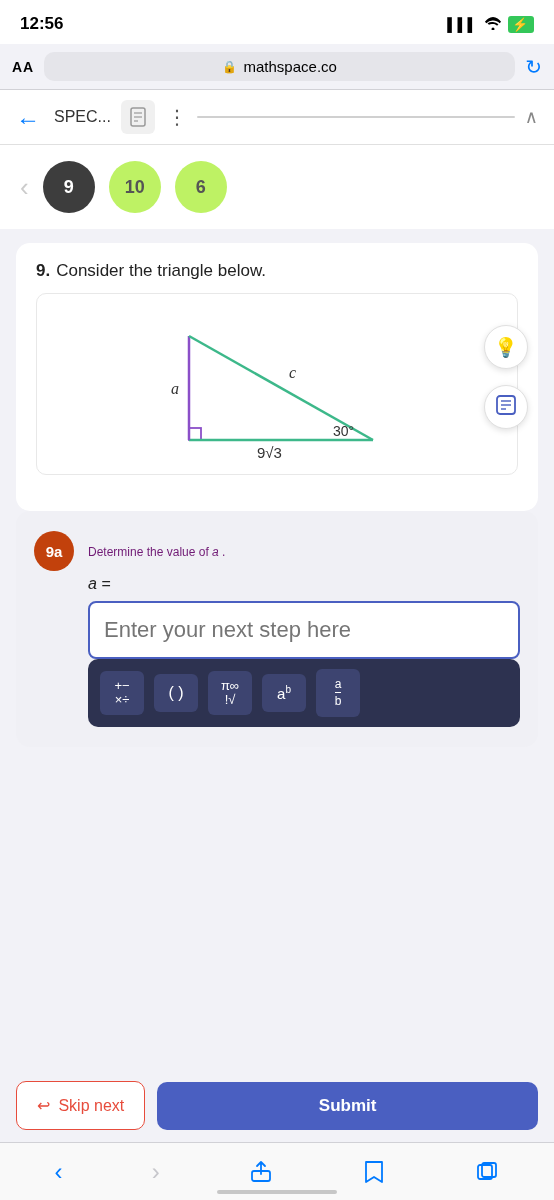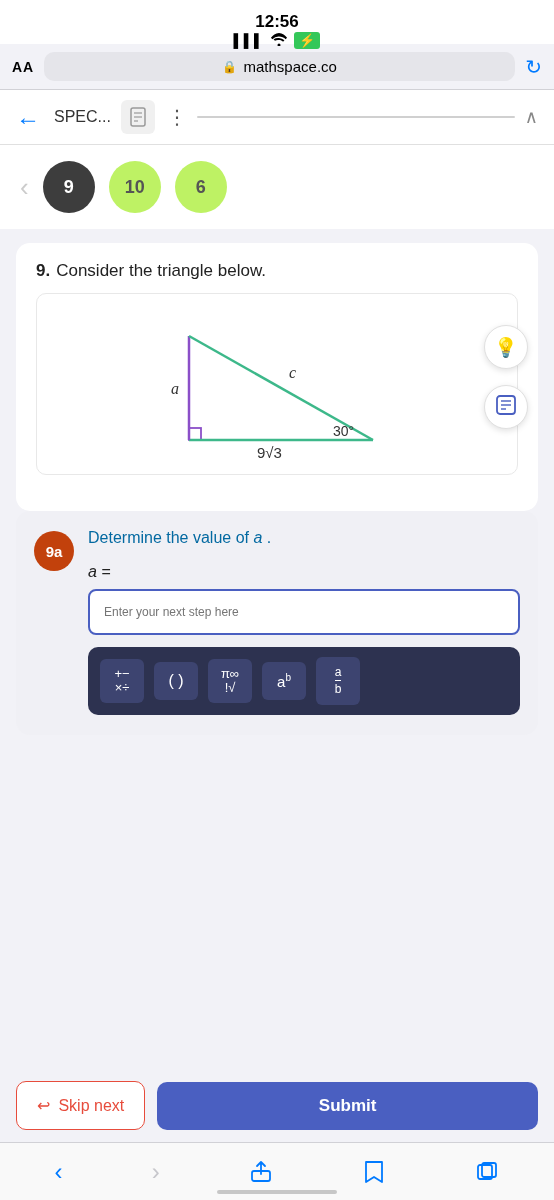--- a/index.html
+++ b/index.html
@@ -13,21 +13,20 @@
     }
 
     
     .status-bar {
       background: #fff;
       display: flex;
       justify-content: space-between;
       align-items: center;
       padding: 12px 20px 8px 20px;
       height: 44px;
-      flex-direction: column;
     }
     .status-time {
       font-size: 17px;
       font-weight: 600;
       color: #000;
     }
     .status-icons {
       display: flex;
       align-items: center;
       gap: 6px;
@@ -151,25 +150,24 @@
       flex-shrink: 0;
       margin-top: 2px;
     }
 
     
     .math-input {
       width: 100%;
       border: 2px solid #4a5fc1;
       border-radius: 8px;
       padding: 14px 14px;
-      font-size: 12px;
+      font-size: 22px;
       color: #aaa;
       outline: none;
       background: #fff;
-      margin-bottom: 12px;
     }
 
     
     .math-keyboard {
       background: #2d3250;
       border-radius: 10px;
       padding: 10px 12px;
       display: flex;
       align-items: center;
       gap: 10px;
@@ -417,21 +415,21 @@
   </div>
 
   <div style="margin-left: 36px; width: 2px; height: 0px; background: #ccc;"></div>
 
   <div class="sub-card">
     <div style="display:flex; align-items:flex-start; gap:14px;">
       <div class="sub-bubble">
         <span>9a</span>
       </div>
       <div style="flex:1;">
-        <div style="font-size:16px; color:#0369a1; margin-bottom:16px;">
+        <div style="font-size:12px; color:#701a75; margin-bottom:16px;margin-top:16px;">
           <span>Determine the value of</span>
           <span> </span>
           <em style="font-style:italic;">a</em>
           <span>.</span>
         </div>
         
         
         <div style="font-size:16px; font-style:italic; color:#222; margin-bottom:8px;">a =</div>
         
         

